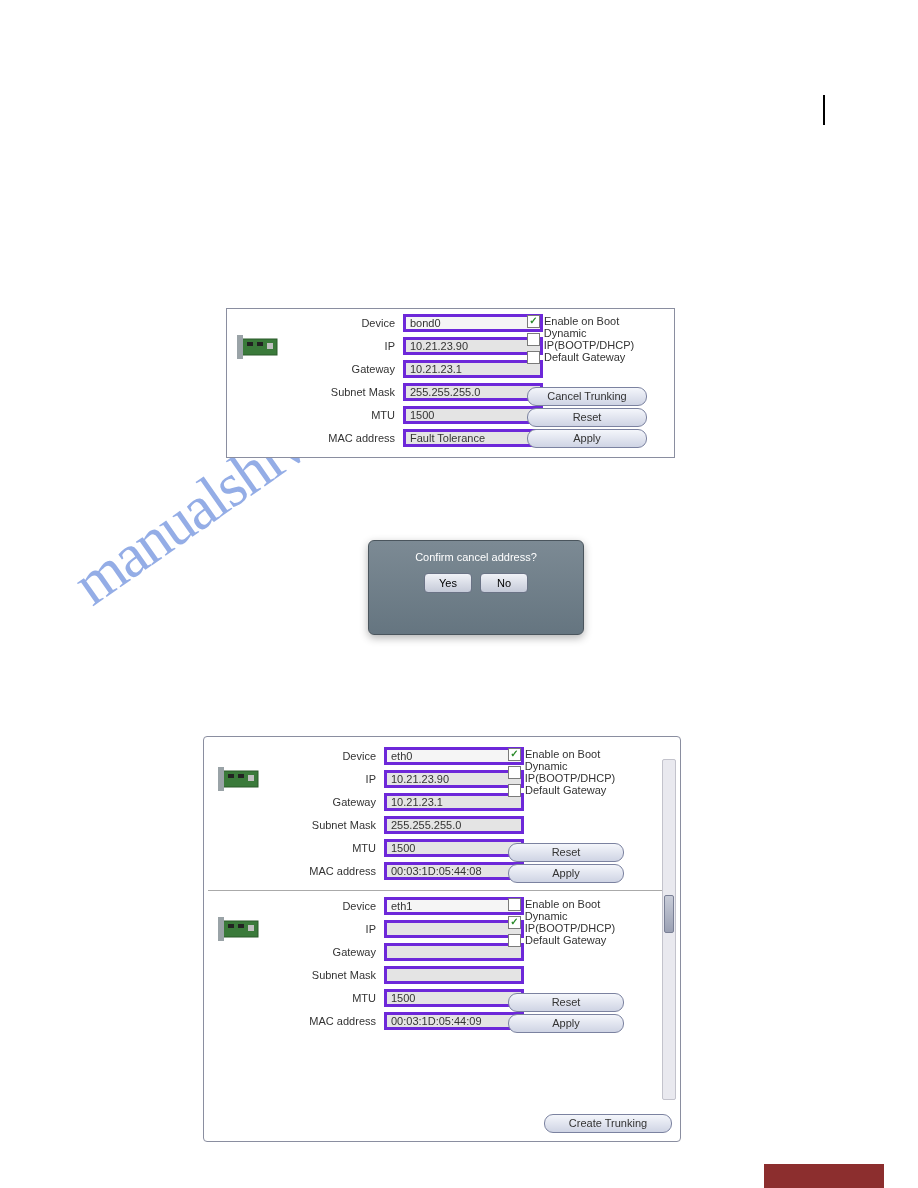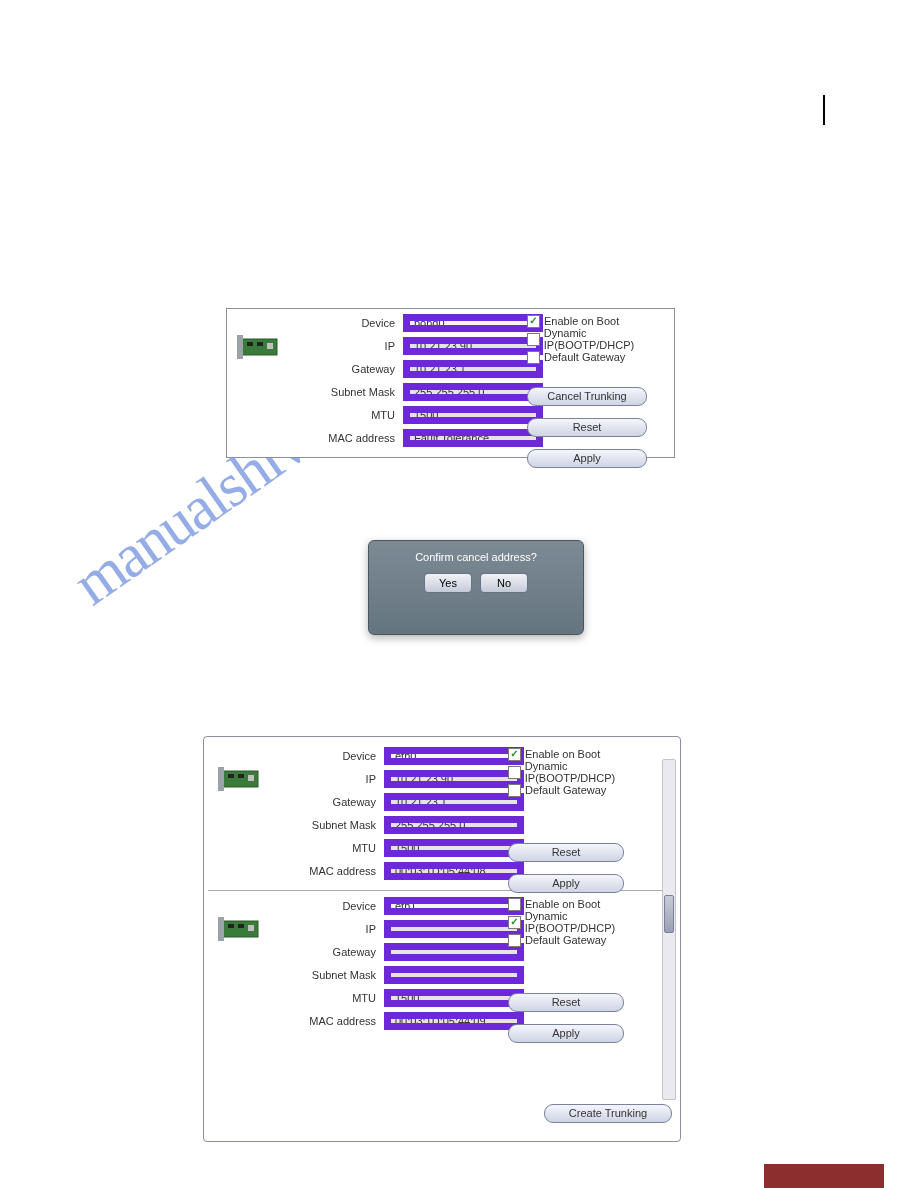--- a/index.html
+++ b/index.html
@@ -54,21 +54,21 @@
     width: 100px;
     text-align: right;
     padding-right: 8px;
     color: #333;
     font-size: 11px;
   }
   .field-input {
     width: 140px;
     height: 18px;
     background: #e4e4e4;
-    border: 7px solid #6d28d9;
+    border: 3px solid #6d28d9;
     padding: 1px 4px;
     font-size: 11px;
     color: #333;
     font-family: inherit;
   }
   .field-input.light { background: #f5f5f5; }
   .opts-col {
     position: absolute;
     left: 300px;
     top: 3px;
@@ -95,21 +95,21 @@
   }
   .checkbox.checked::before {
     content: "✓";
     color: #2a8a2a;
     font-weight: bold;
   }
   .btn {
     display: block;
     width: 120px;
     height: 19px;
-    margin-bottom: 12px;
+    margin-bottom: 2px;
     background: linear-gradient(#f4f6fb, #cfd4e4);
     border: 1px solid #7b82a0;
     border-radius: 9px;
     font-size: 11px;
     color: #333;
     text-align: center;
     line-height: 17px;
     cursor: pointer;
     font-family: inherit;
   }

